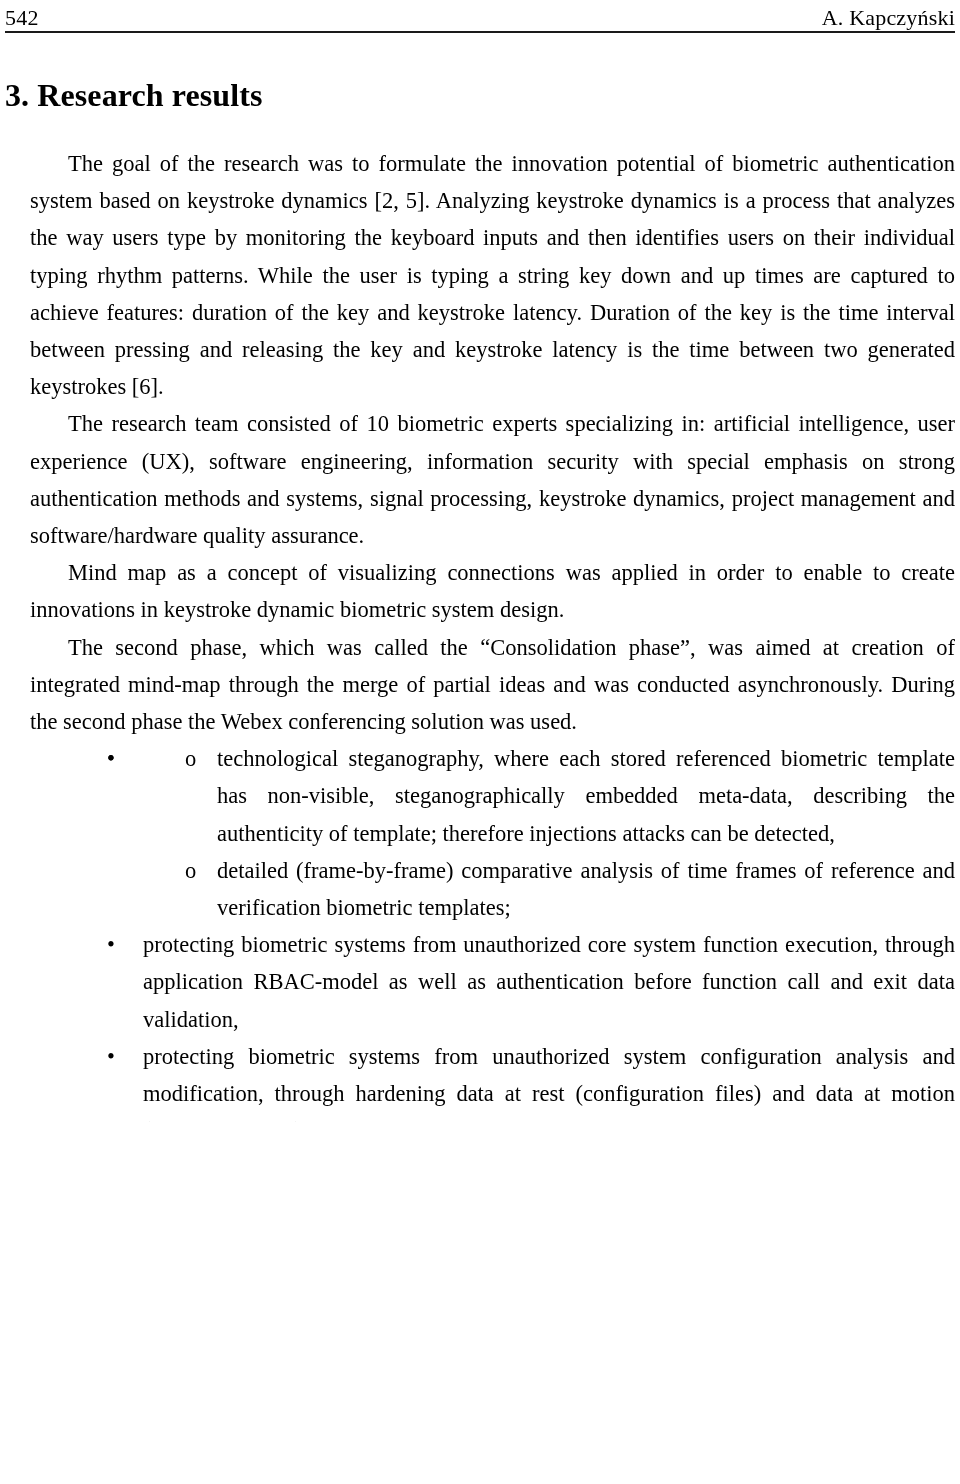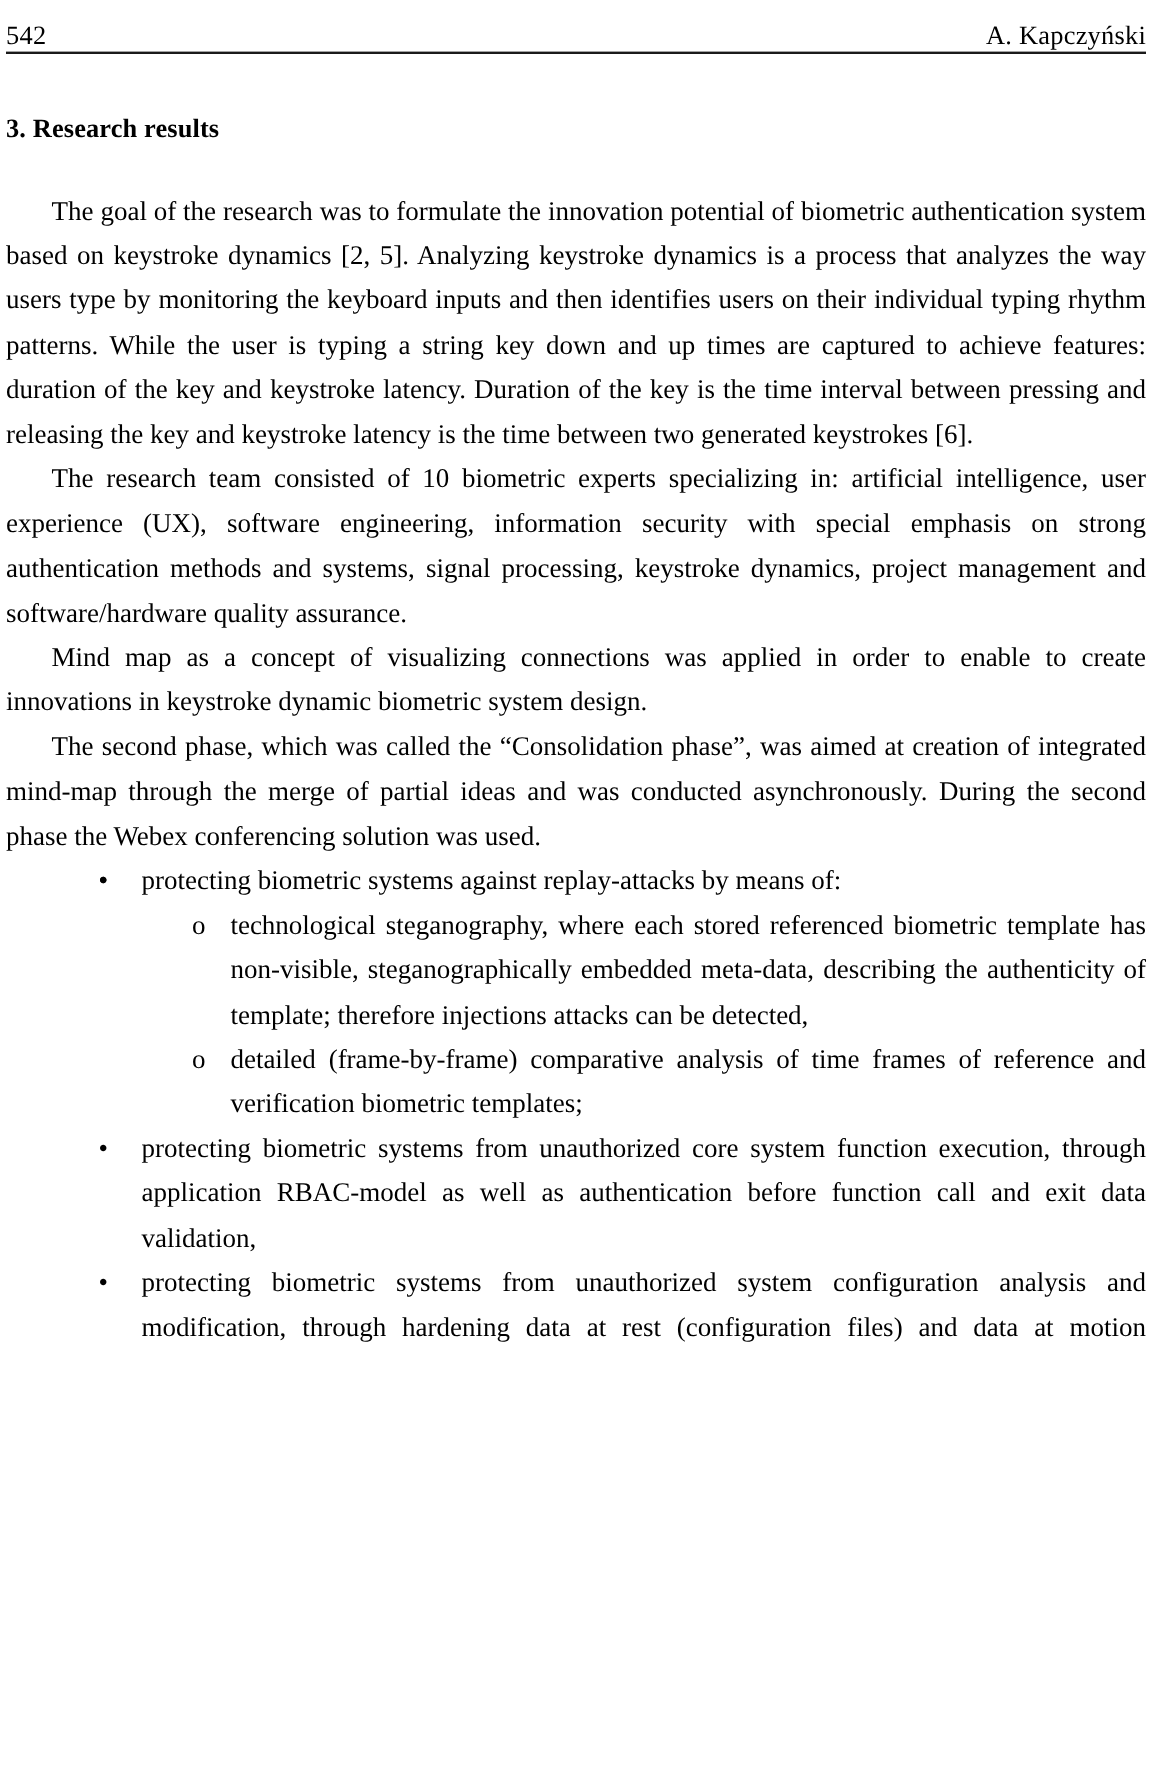--- a/index.html
+++ b/index.html
@@ -12,21 +12,21 @@
     height: 1484px;
     font-family: "Liberation Serif", "DejaVu Serif", serif;
     color: #000000;
     -webkit-font-smoothing: antialiased;
   }
   .page {
     position: relative;
     width: 960px;
     height: 1122px;
     box-sizing: border-box;
-    padding: 16px 5px 0 5px;
+    padding: 4px 5px 0 5px;
     overflow: hidden;
   }
 
   
   .runhead {
     display: flex;
     align-items: baseline;
     justify-content: space-between;
     height: 27px;
     font-size: 22px;
@@ -35,30 +35,31 @@
   .runhead .folio { letter-spacing: 0.2px; }
   .runhead .author { letter-spacing: 0.2px; margin-left: 20px; }
   .header-rule {
     height: 0;
     border-top: 2px solid #1a1a1a;
     margin: 0 0 0 0;
   }
 
   
   .section-heading {
-    font-size: 22px;
+    font-size: 32px;
     font-weight: bold;
     line-height: 28px;
     margin: 48px 0 0 0;
     letter-spacing: 0.1px;
   }
 
   
   .body {
     margin-top: 36px;
+    margin-left: 25px;
   }
   p.para {
     margin: 0;
     font-size: 22.5px;
     line-height: 37.2px;
     text-align: justify;
     text-indent: 38px;
     -webkit-hyphens: none;
     hyphens: none;
   }
@@ -131,21 +132,20 @@
     <p class="para">The second phase, which was called the “Consolidation phase”, was aimed at creation of integrated mind-map through the merge of partial ideas and was conducted asynchronously. During the second phase the Webex conferencing solution was used.</p>
 
     <ul class="lvl1">
 
       <li class="bullet-item">
         <span class="marker">•</span>
       </li>
 
       <li class="bullet-item">
         <span class="marker">•</span>
-        <span>protecting biometric systems against replay-attacks by means of:</span>
       </li>
 
       <li class="sub-wrap">
         <ul class="lvl2">
           <li class="sub-item">
             <span class="marker">o</span>
             <span>technological steganography, where each stored referenced biometric template has non-visible, steganographically embedded meta-data, describing the authenticity of template; therefore injections attacks can be detected,</span>
           </li>
           <li class="sub-item">
             <span class="marker">o</span>

